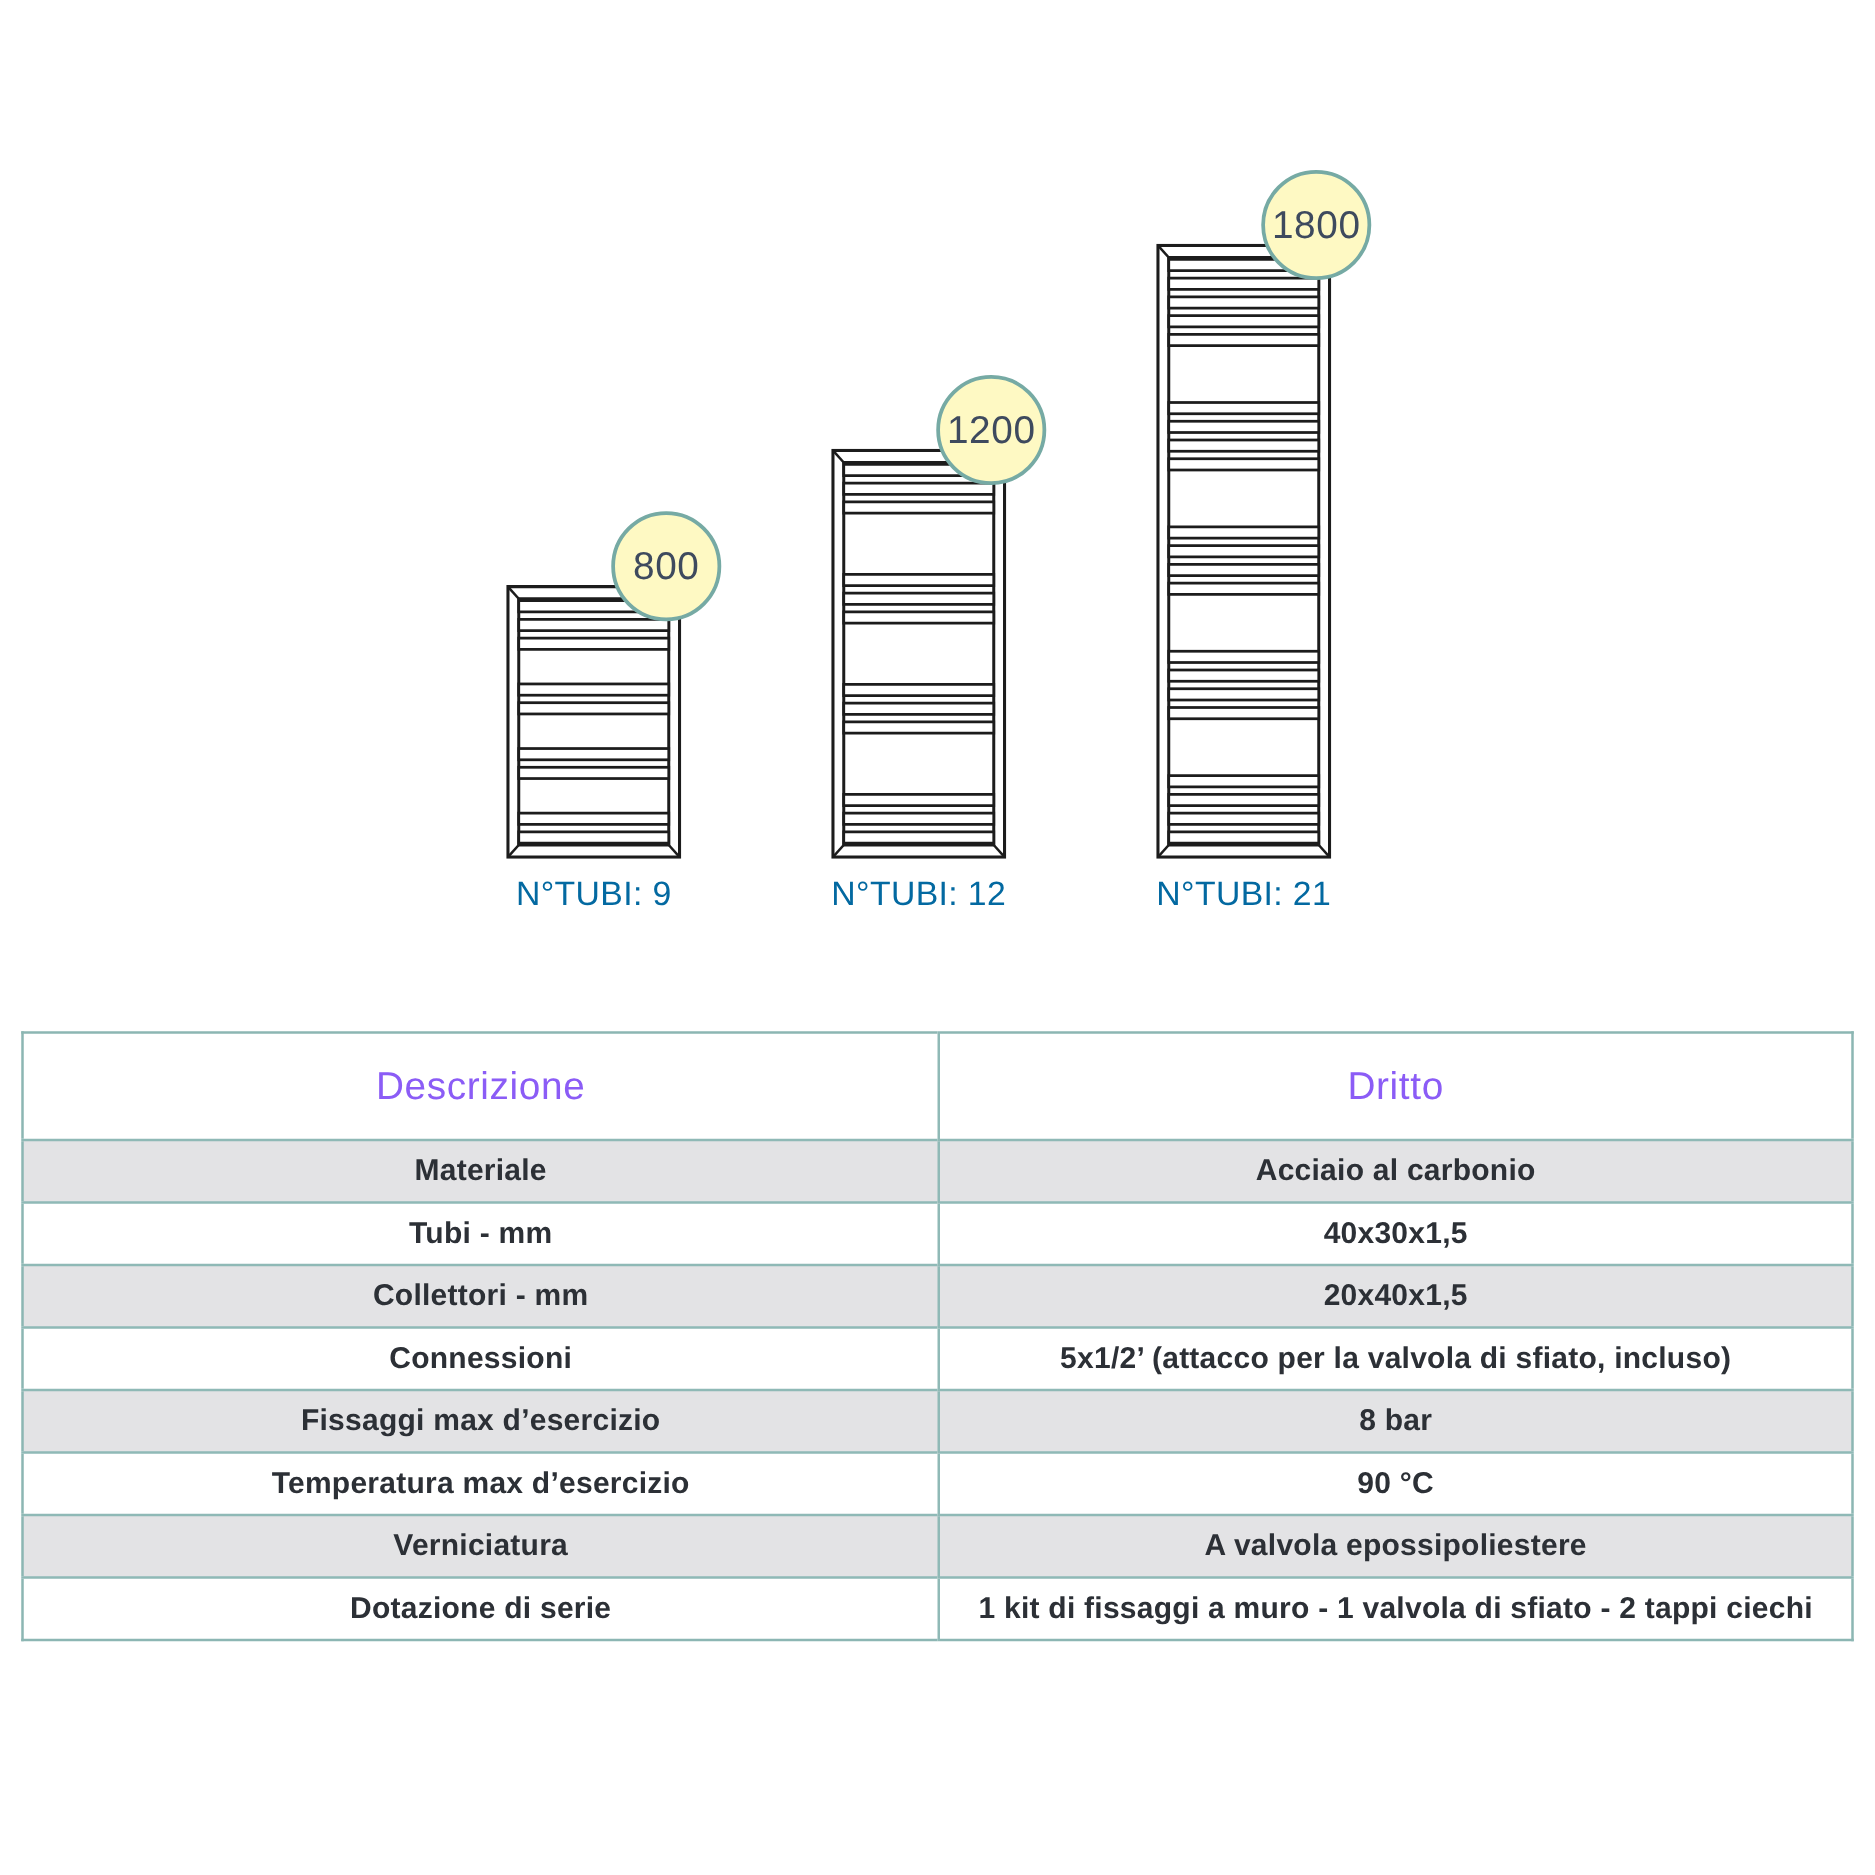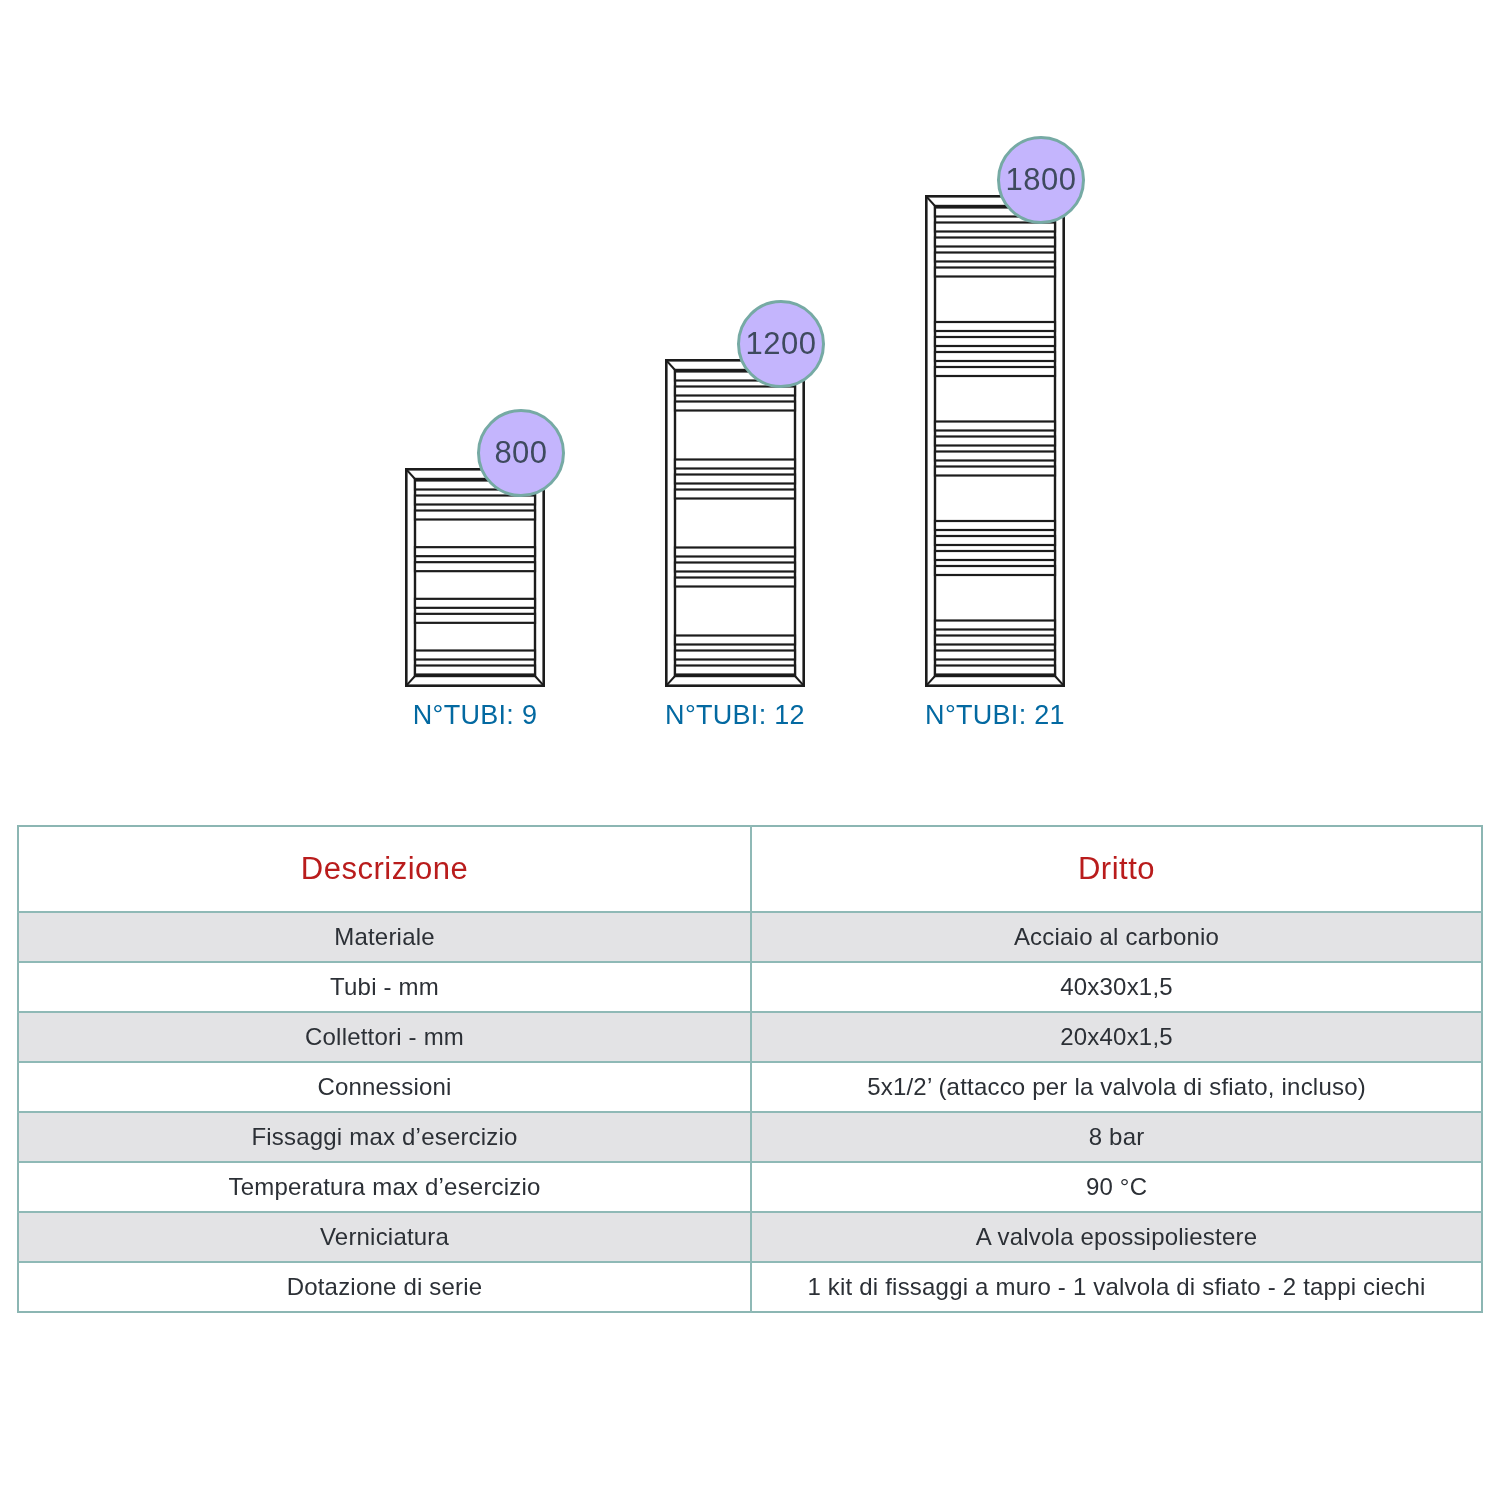--- a/index.html
+++ b/index.html
@@ -27,26 +27,26 @@
     display: flex;
     flex-direction: column;
     align-items: center;
   }
   .rad-wrap {
     position: relative;
   }
   .badge {
     position: absolute;
     top: -59px;
-    left: 72px;
+    left: 84px;
     width: 82px;
     height: 82px;
     border: 3px solid #76aaa4;
     border-radius: 50%;
-    background: #c4b5fd;
+    background: #fef9c3;
     display: flex;
     align-items: center;
     justify-content: center;
     font-size: 31px;
     letter-spacing: 0.5px;
     color: #3e4a5e;
     z-index: 2;
   }
   .tubi-label {
     margin-top: 13px;
@@ -61,37 +61,38 @@
     margin: 94px 0 0 17px;
     width: 1466px;
     border-collapse: collapse;
     table-layout: fixed;
     border: 2px solid #8cb6b3;
   }
   .spec-table th {
     height: 82px;
     font-size: 31px;
     font-weight: 400;
-    color: #b91c1c;
+    color: #8b5cf6;
     background: #ffffff;
     letter-spacing: 0.5px;
   }
   .spec-table th:first-child,
   .spec-table td:first-child {
     width: 49.8%;
     border-right: 2px solid #8fb9b6;
   }
   .spec-table td {
     height: 46px;
     font-size: 24px;
     color: #2c3036;
     text-align: center;
     border-top: 2px solid #8fb9b6;
     background: #ffffff;
     letter-spacing: 0.2px;
+    font-weight: bold;
   }
   .spec-table tbody tr:nth-child(odd) td {
     background: #e3e3e5;
   }
 </style>
 </head>
 <body>
 
 <div class="page">
 

